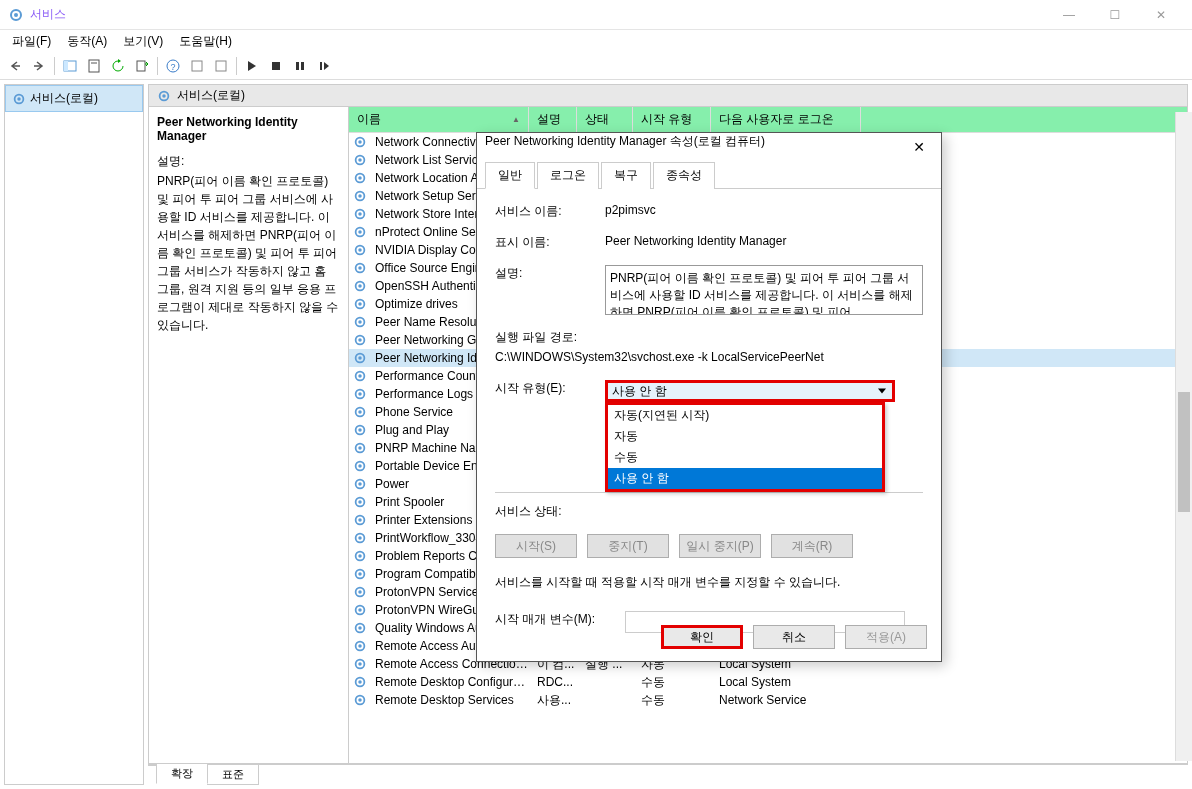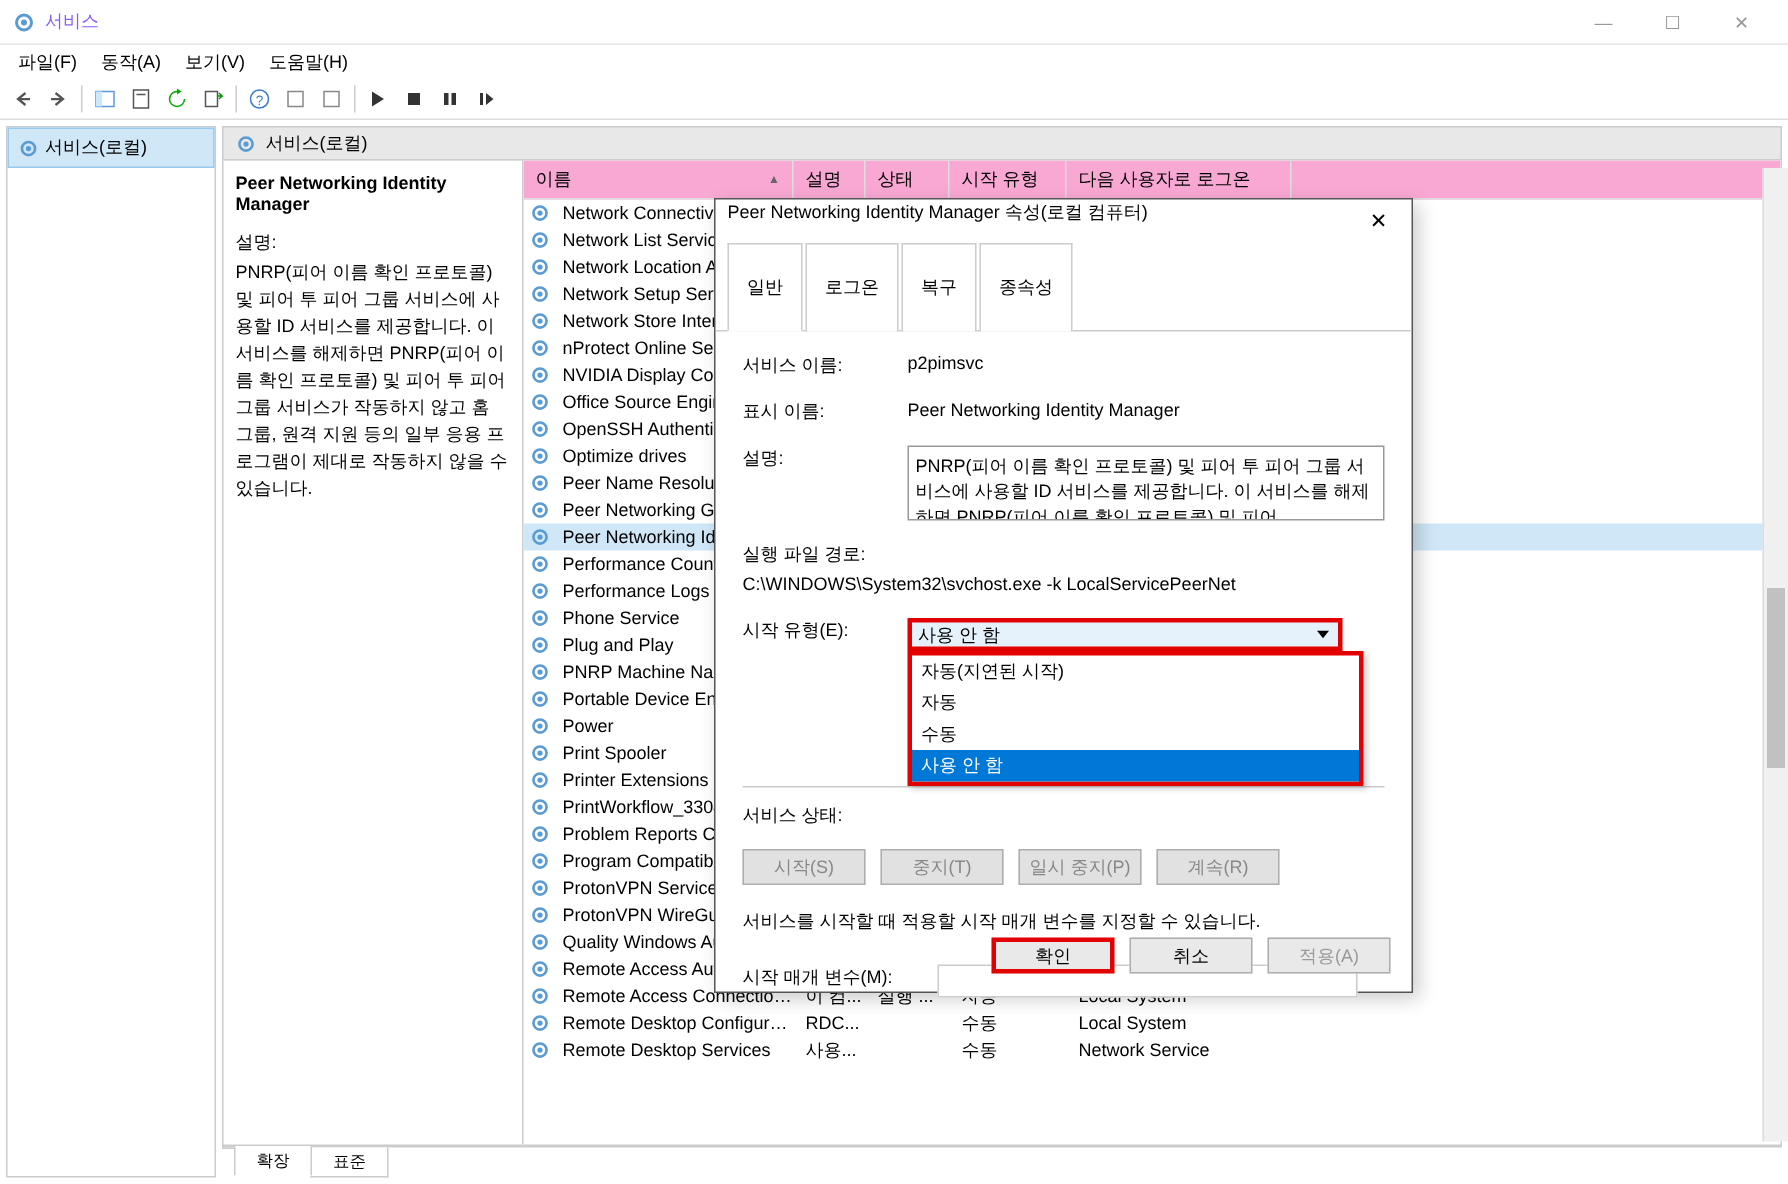--- a/index.html
+++ b/index.html
@@ -26,21 +26,21 @@
 .left-pane { width: 140px; border: 1px solid #ccc; margin: 4px 2px 4px 4px; background: #fff; }
 .left-pane .tree-item { padding: 4px 6px; display: flex; align-items: center; gap: 4px; background: #d0e7f7; border: 1px solid #99c9ef; }
 .right-pane { flex: 1; margin: 4px 4px 4px 2px; display: flex; flex-direction: column; position: relative; }
 .pane-header { background: #e8e8e8; border: 1px solid #ccc; padding: 2px 8px; display: flex; align-items: center; gap: 6px; }
 .pane-body { flex: 1; display: flex; border: 1px solid #ccc; border-top: none; overflow: hidden; }
 .detail-pane { width: 200px; padding: 8px; border-right: 1px solid #ccc; overflow: hidden; }
 .detail-title { font-weight: bold; margin-bottom: 10px; }
 .detail-label { margin-bottom: 2px; }
 .detail-desc { line-height: 1.5; }
 .list-pane { flex: 1; overflow: auto; position: relative; }
-.list-header { display: flex; background: #f9a8d4; border-bottom: 1px solid #ddd; position: sticky; top: 0; }
+.list-header { display: flex; background: #86efac; border-bottom: 1px solid #ddd; position: sticky; top: 0; }
 .list-header .col { padding: 4px 8px; border-right: 1px solid #ddd; display: flex; align-items: center; }
 .col-name { width: 180px; }
 .col-desc { width: 48px; }
 .col-status { width: 56px; }
 .col-startup { width: 78px; }
 .col-logon { width: 150px; }
 .list-row { display: flex; align-items: center; height: 18px; padding: 0 4px; }
 .list-row .gear-sm { width: 14px; height: 14px; margin-right: 4px; flex-shrink: 0; }
 .list-row .cell { overflow: hidden; white-space: nowrap; text-overflow: ellipsis; padding: 0 4px; }
 .list-row.selected { background: #d0e7f7; }
@@ -49,32 +49,32 @@
 .bottom-tabs { display: flex; background: #fff; border-top: 1px solid #ccc; margin-top: auto; }
 .btab { padding: 2px 14px; border: 1px solid #ccc; border-top: none; background: #fff; margin-right: -1px; font-size: 11px; text-align: center; }
 .btab.active { background: #fff; border-bottom: 1px solid #fff; position: relative; top: -1px; }
 
 
 .dialog { position: absolute; left: 476px; top: 132px; width: 466px; height: 530px; background: #fff; border: 1px solid #555; box-shadow: 4px 4px 12px rgba(0,0,0,0.2); z-index: 100; }
 .dlg-titlebar { display: flex; align-items: flex-start; height: 28px; padding: 0 8px; }
 .dlg-title { flex: 1; }
 .dlg-close { width: 28px; height: 28px; display: flex; align-items: center; justify-content: center; font-size: 14px; }
 .dlg-tabs { display: flex; padding: 0 8px; border-bottom: 1px solid #ccc; }
-.dlg-tab { padding: 20px 12px; border: 1px solid #ccc; border-bottom: none; margin-right: 2px; background: #fff; position: relative; top: 1px; }
+.dlg-tab { padding: 4px 12px; border: 1px solid #ccc; border-bottom: none; margin-right: 2px; background: #fff; position: relative; top: 1px; }
 .dlg-tab.active { background: #fff; border-bottom: 1px solid #fff; }
 .dlg-body { padding: 14px 18px; }
 .dlg-row { display: flex; margin-bottom: 14px; align-items: flex-start; }
 .dlg-row .lbl { width: 110px; flex-shrink: 0; }
 .dlg-row .val { flex: 1; }
 .desc-box { border: 1px solid #999; padding: 4px; height: 50px; overflow-y: scroll; line-height: 1.4; position: relative; }
 .path-text { margin-top: 4px; }
 .startup-select { width: 290px; height: 22px; border: 1px solid #7a7a7a; background: #e6f2fb; padding: 0 4px; display: flex; align-items: center; position: relative; }
 .startup-select::after { content: ""; position: absolute; right: 6px; top: 50%; transform: translateY(-50%); border-left: 4px solid transparent; border-right: 4px solid transparent; border-top: 5px solid #000; }
 .hl-red { border: 3px solid #e30000 !important; }
-.dropdown-pop { position: absolute; background: #fff; border: 1px solid #000; box-shadow: 2px 2px 4px rgba(0,0,0,0.2); width: 304px; z-index: 10; }
+.dropdown-pop { position: absolute; background: #fff; border: 1px solid #000; box-shadow: 2px 2px 4px rgba(0,0,0,0.2); width: 280px; z-index: 10; }
 .dropdown-pop .opt { padding: 2px 6px; }
 .dropdown-pop .opt.sel { background: #0078d7; color: #fff; }
 .dlg-divider { border-top: 1px solid #ccc; margin: 24px 0 10px; }
 .btn-row { display: flex; gap: 10px; margin-top: 8px; }
 .btn { width: 82px; height: 24px; border: 1px solid #adadad; background: #e1e1e1; display: flex; align-items: center; justify-content: center; color: #888; }
 .param-input { width: 280px; height: 22px; border: 1px solid #ccc; background: #fff; }
 .dlg-footer { position: absolute; bottom: 12px; right: 14px; display: flex; gap: 10px; }
 .ft-btn { width: 82px; height: 24px; border: 1px solid #adadad; display: flex; align-items: center; justify-content: center; background: #e9e9e9; }
 .ft-btn.primary { border: 1px solid #0078d7; }
 .ft-btn.disabled { color: #999; }

